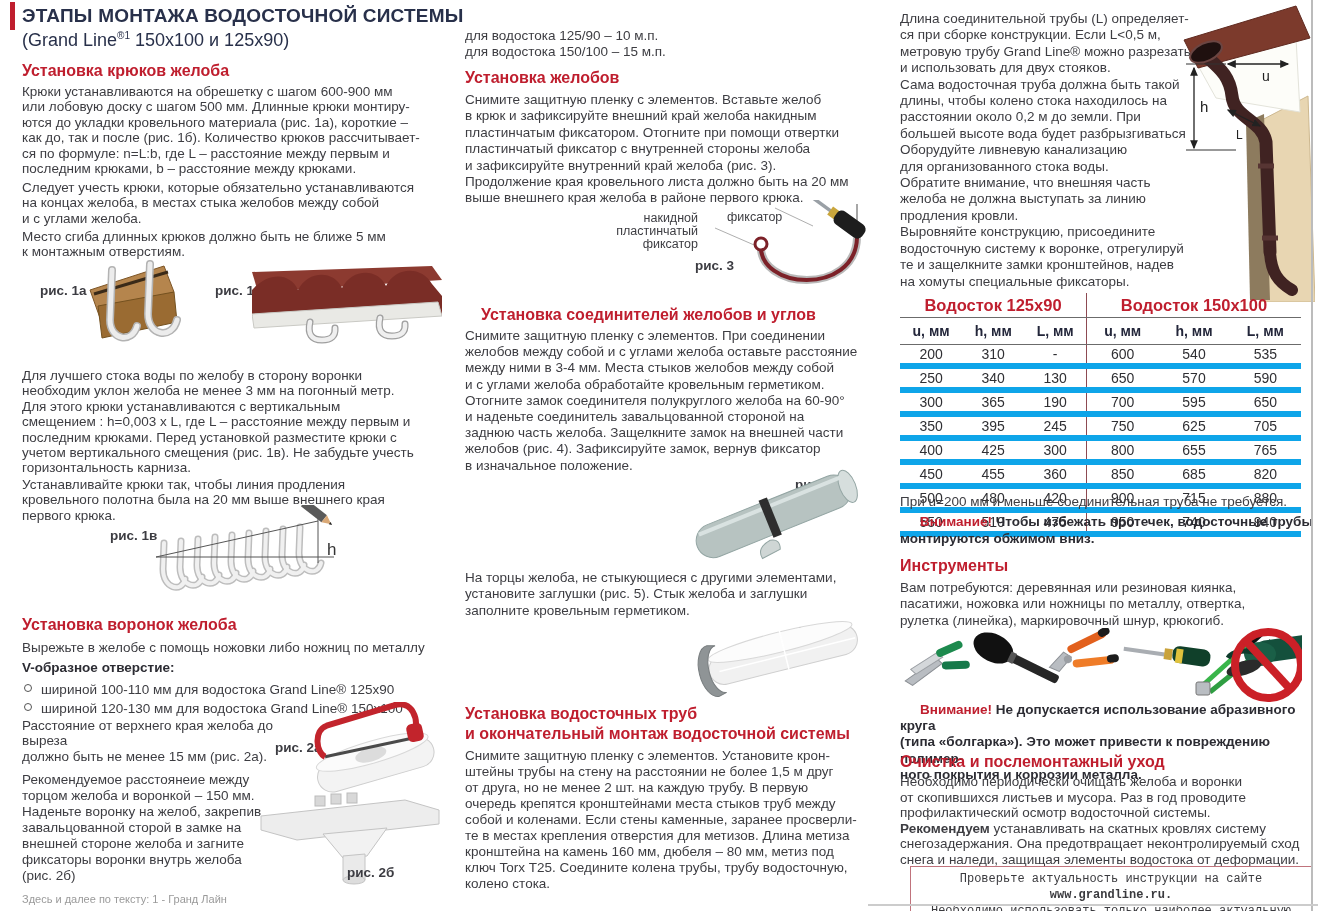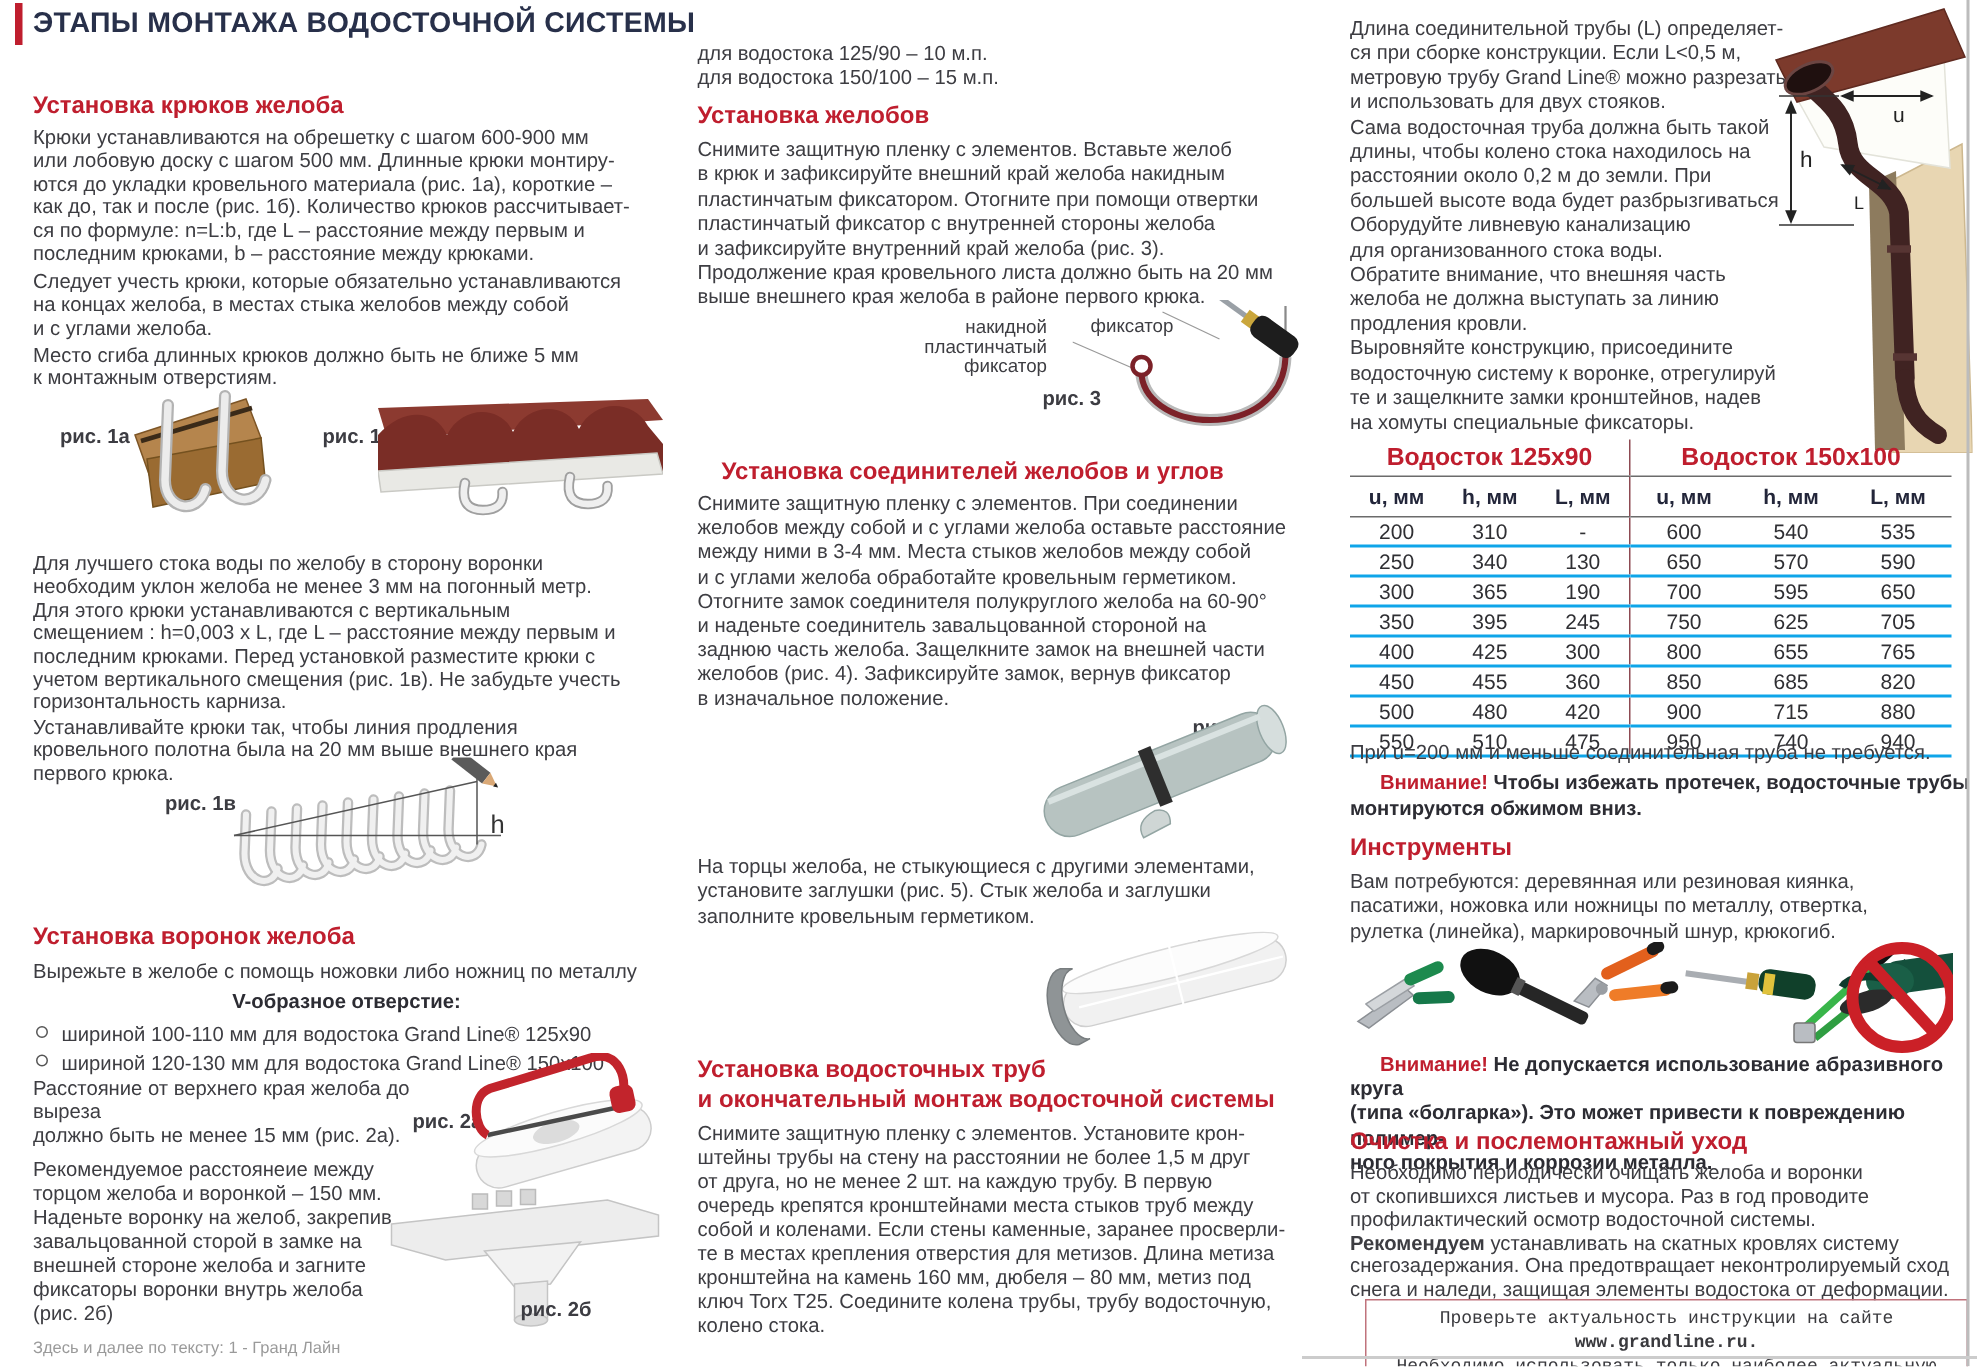--- a/index.html
+++ b/index.html
@@ -21,39 +21,40 @@
   .warn{font-weight:bold;color:#2c2c33;white-space:pre-line;font-size:13.5px;line-height:16.5px;}
   .footnote{font-size:11px;color:#9a9a9a;}
   
   .gl-table-wrap{display:flex;width:402px;}
   .gl-t{border-collapse:collapse;table-layout:fixed;}
   .gl-t.left{width:187px;border-right:1.5px solid #8d4a52;}
   .gl-t.right{width:214px;}
   .gl-t td,.gl-t th{text-align:center;padding:0;}
   .gl-t .ttl{color:#bf1e2e;font-size:16.5px;font-weight:bold;height:24px;border-bottom:1.5px solid #6b6b6b;}
   .gl-t th{font-size:14px;color:#23263a;height:26px;border-bottom:1.5px solid #6b6b6b;}
-  .gl-t td{font-size:14px;color:#2f2f33;height:18px;border-bottom:2px solid #0ea5e9;}
+  .gl-t td{font-size:14px;color:#2f2f33;height:18px;border-bottom:6px solid #0ea5e9;}
   .bullet-icon{display:inline-block;width:6px;height:6px;border:1.5px solid #555;border-radius:50%;
                margin-right:9px;vertical-align:2px;}
   .box{border:1px solid #c0737c;text-align:center;font-size:12px;line-height:16px;color:#3a3a3e;
        padding:4px 6px;width:388px;font-family:Liberation Mono, monospace;}
   .box b{font-weight:bold;}
   .edge-r{position:absolute;left:1311px;top:0;width:2px;height:911px;background:#bcbcbc;}
   .edge-b{position:absolute;left:868px;top:904px;width:450px;height:1.5px;background:#cccccc;}
   .redbar{position:absolute;left:10px;top:2px;width:5px;height:28px;background:#bf1e2e;}
   svg{display:block;}
 </style>
 </head>
 <body>
 
 <div class="page">
   <div class="redbar"></div>
 
   <section class="col" id="col1">
     <div class="abs title" style="top:5px;left:0;">ЭТАПЫ МОНТАЖА ВОДОСТОЧНОЙ СИСТЕМЫ</div>
+    <div class="abs subtitle" style="top:30px;left:0;"><span>(Grand Line</span><sup>®1</sup><span> 150x100 и 125x90)</span></div>
 
     <div class="abs sh" style="top:61px;left:0;">Установка крюков желоба</div>
     <div class="abs p" style="top:84px;left:0;width:418px;">Крюки устанавливаются на обрешетку с шагом 600-900 мм
 или лобовую доску с шагом 500 мм. Длинные крюки монтиру-
 ются до укладки кровельного материала (рис. 1а), короткие –
 как до, так и после (рис. 1б). Количество крюков рассчитывает-
 ся по формуле: n=L:b, где L – расстояние между первым и
 последним крюками, b – расстояние между крюками.</div>
     <div class="abs p" style="top:180px;left:0;width:418px;">Следует учесть крюки, которые обязательно устанавливаются
 на концах желоба, в местах стыка желобов между собой
@@ -125,21 +126,21 @@
       <g transform="rotate(38 166 8)">
         <rect x="150" y="3" width="26" height="9" fill="#5a5a5a"></rect>
         <polygon points="176,3 185,7.5 176,12" fill="#d9a876"></polygon>
         <polygon points="183,6 186,7.5 183,9" fill="#222"></polygon>
       </g>
     </svg>
     <div class="abs" style="top:540px;left:305px;font-size:17px;color:#333;">h</div>
 
     <div class="abs sh" style="top:615px;left:0;">Установка воронок желоба</div>
     <div class="abs p" style="top:640px;left:0;width:418px;">Вырежьте в желобе с помощь ножовки либо ножниц по металлу</div>
-    <div class="abs p b" style="top:660px;left:0;width:418px;text-align:center;">V-образное отверстие:</div>
+    <div class="abs p b" style="top:660px;left:0;width:418px;">V-образное отверстие:</div>
     <div class="abs p" style="top:682px;left:2px;width:418px;"><span class="bullet-icon"></span><span>шириной 100-110 мм для водостока Grand Line® 125x90</span></div>
     <div class="abs p" style="top:701px;left:2px;width:418px;"><span class="bullet-icon"></span><span>шириной 120-130 мм для водостока Grand Line® 150x100</span></div>
     <div class="abs p" style="top:718px;left:0;width:300px;">Расстояние от верхнего края желоба до выреза
 должно быть не менее 15 мм (рис. 2а).</div>
 
     <div class="abs cap" style="top:740px;left:253px;">рис. 2а</div>
     <svg class="abs" style="top:702px;left:285px;" width="135" height="104" viewBox="0 0 135 104">
       <g transform="rotate(-16 67 60)">
         <rect x="8" y="48" width="120" height="30" rx="15" fill="#f3f3f3" stroke="#cdcdcd"></rect>
         <ellipse cx="68" cy="50" rx="58" ry="11" fill="#fbfbfb" stroke="#d8d8d8"></ellipse>

